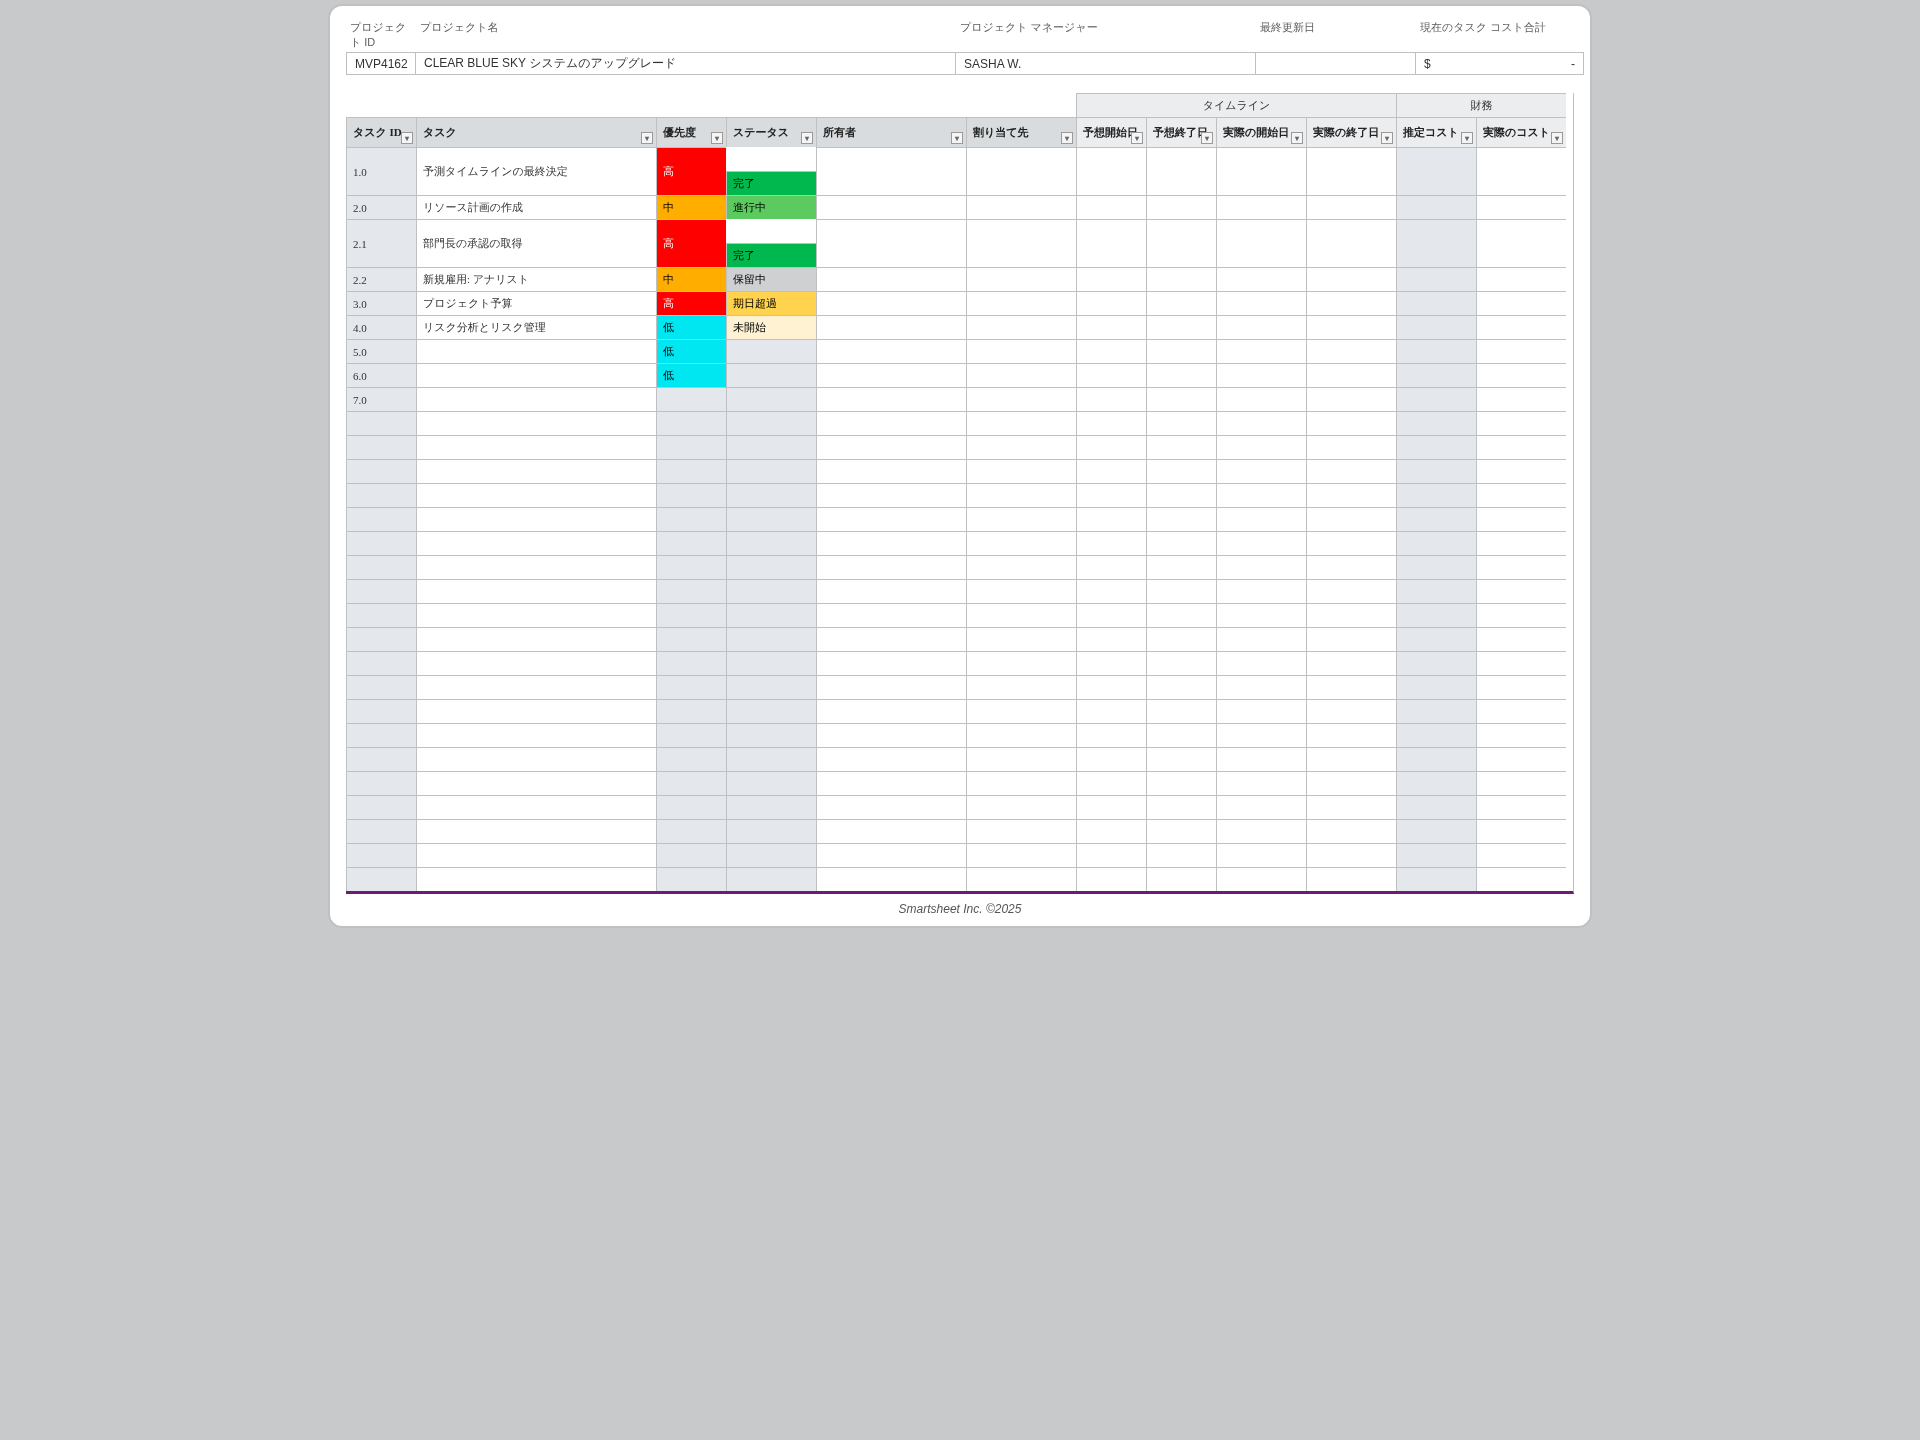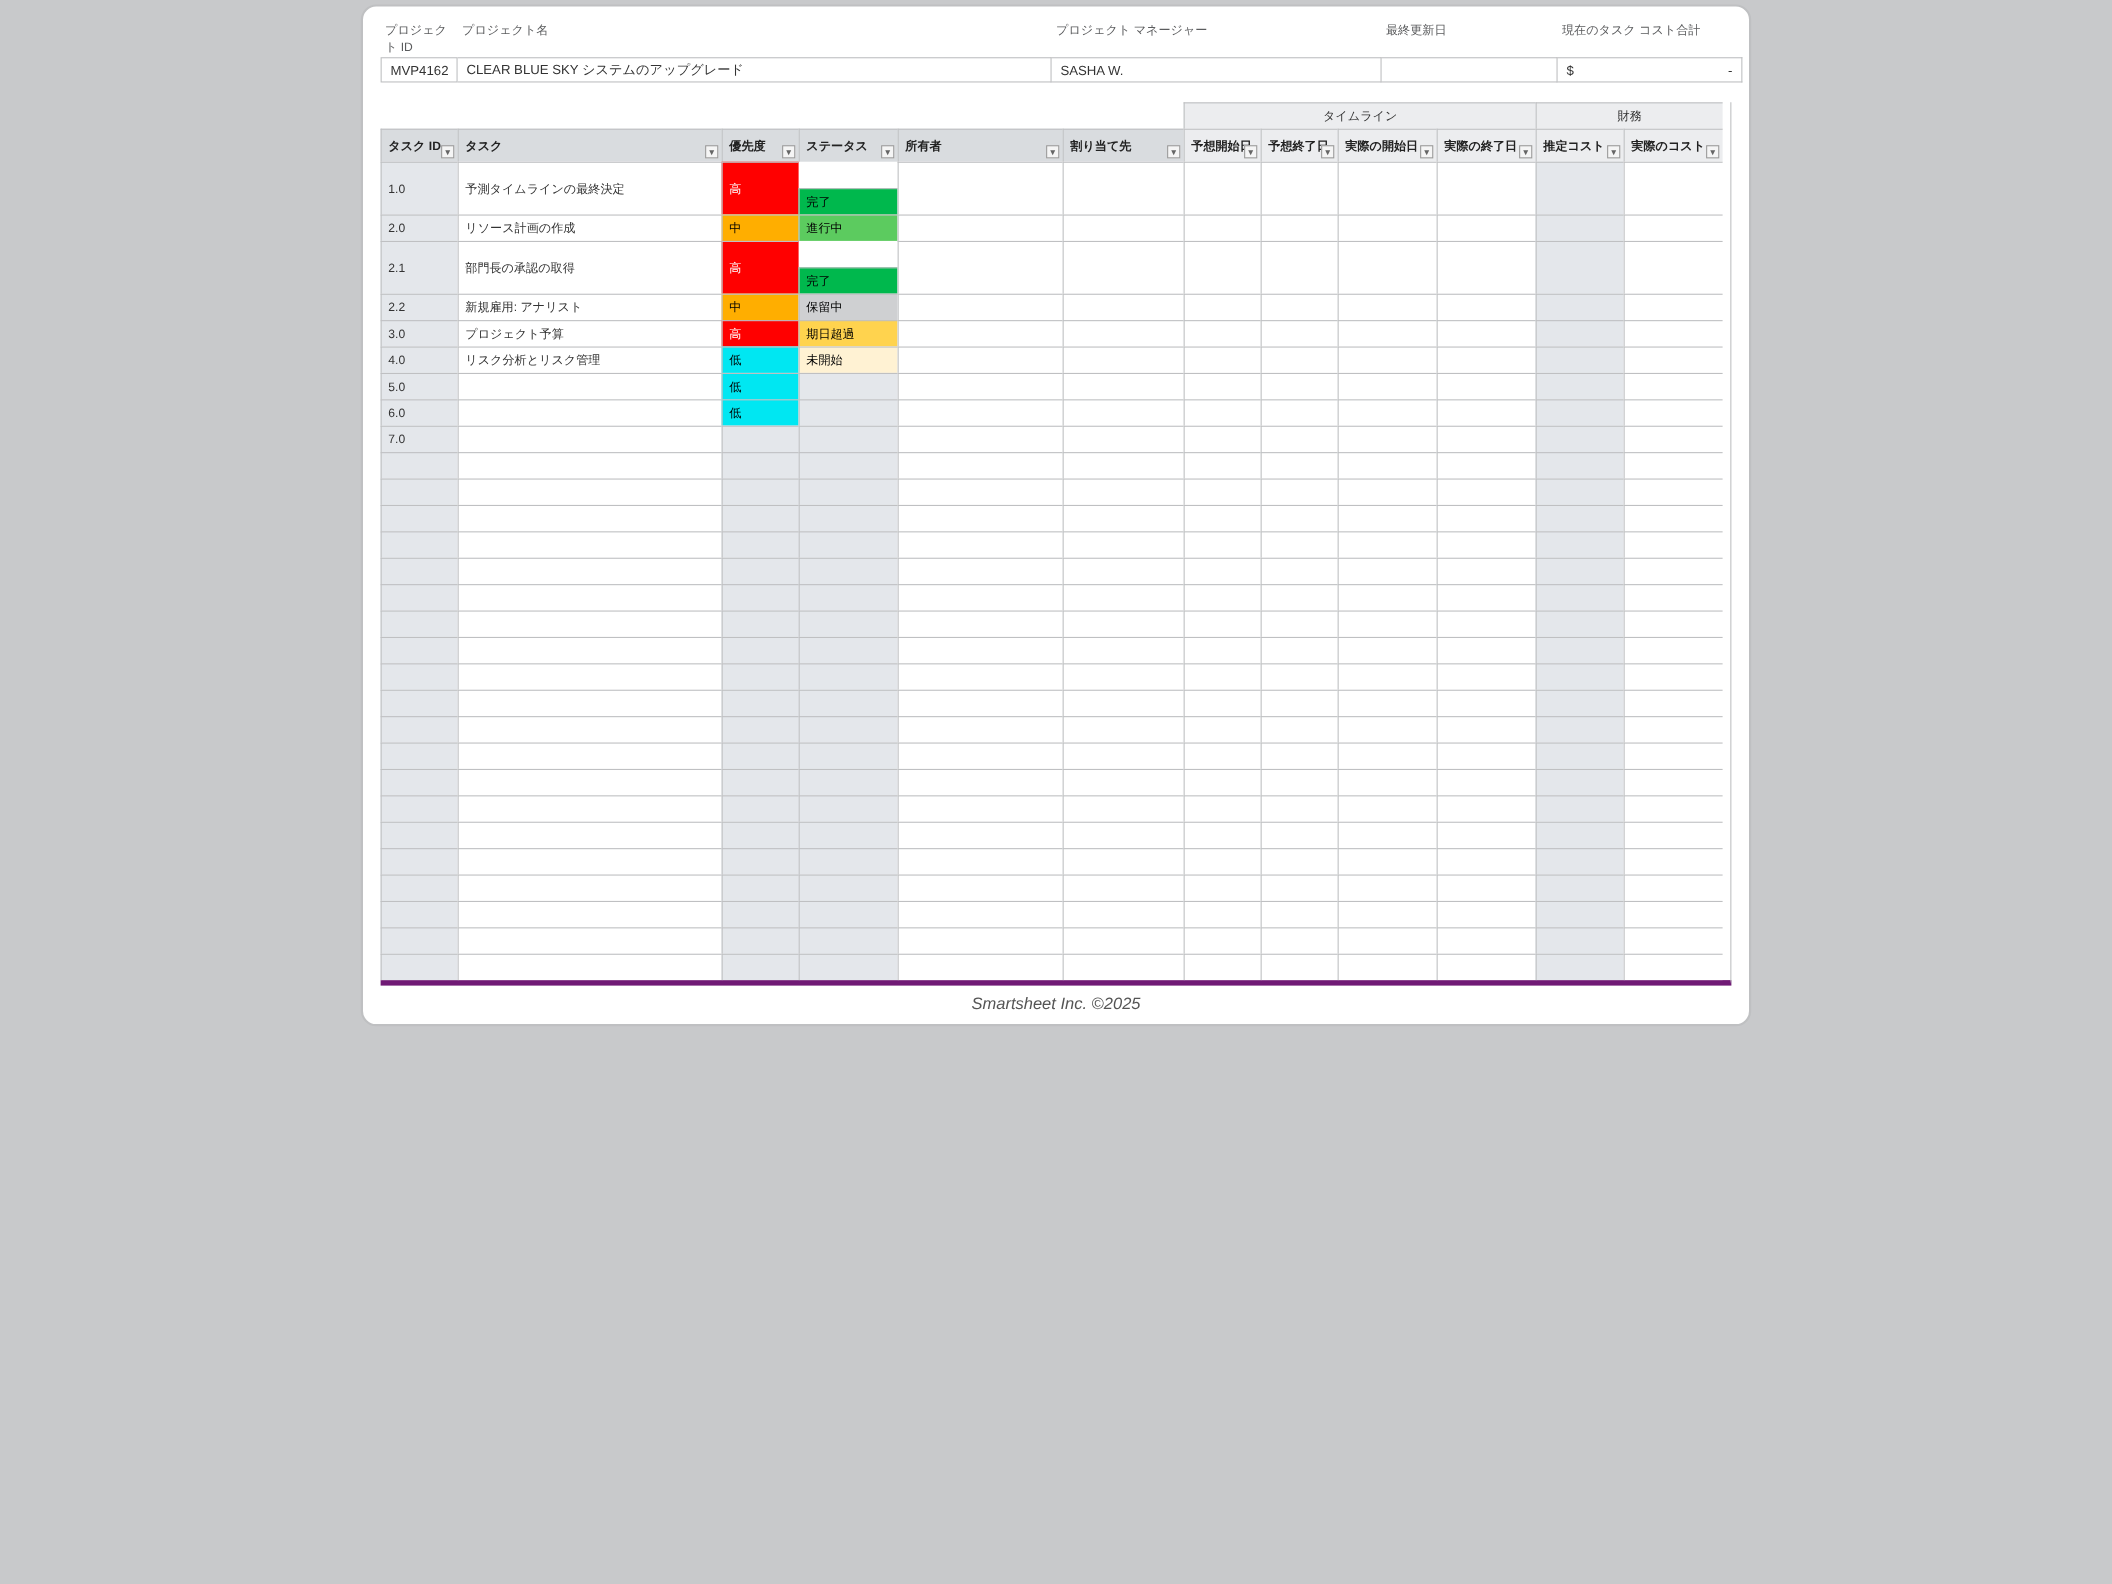--- a/index.html
+++ b/index.html
@@ -45,23 +45,24 @@
     align-items: center;
   }
   .meta-values > div + div { border-left: none; }
   .meta-values .cost { justify-content: space-between; }
 
   .gap { height: 18px; }
 
   
   .grid {
     border-right: 1px solid #bfc0c2;
-    border-bottom: 5px solid #701a75;
+    border-bottom: 3px solid #701a75;
     font-size: 11px;
     color: #333;
+    font-family: Liberation Serif, serif;
   }
   .grid .row {
     display: grid;
     grid-template-columns: 70px 240px 70px 90px 150px 110px 70px 70px 90px 90px 80px 90px;
   }
   .grid .cell {
     border-top: 1px solid #bfc0c2;
     border-left: 1px solid #bfc0c2;
     padding: 4px 6px;
     min-height: 24px;
@@ -104,21 +105,21 @@
   .pri-low  { background: #00e7f2 !important; color: #000; }
 
   .st-done { background: #00b84d !important; color: #000; margin-top: 24px; }
   .st-prog { background: #5ccb5f !important; color: #000; }
   .st-hold { background: #cfd0d2 !important; color: #000; }
   .st-over { background: #ffd34e !important; color: #000; text-align: center; }
   .st-not  { background: #fff2d3 !important; color: #000; }
 
   .footer {
     text-align: center;
-    font-size: 15px;
+    font-size: 12px;
     font-style: italic;
     color: #555;
     padding: 8px 0 2px 0;
   }
 </style>
 </head>
 <body>
 
 <div class="page">
 

